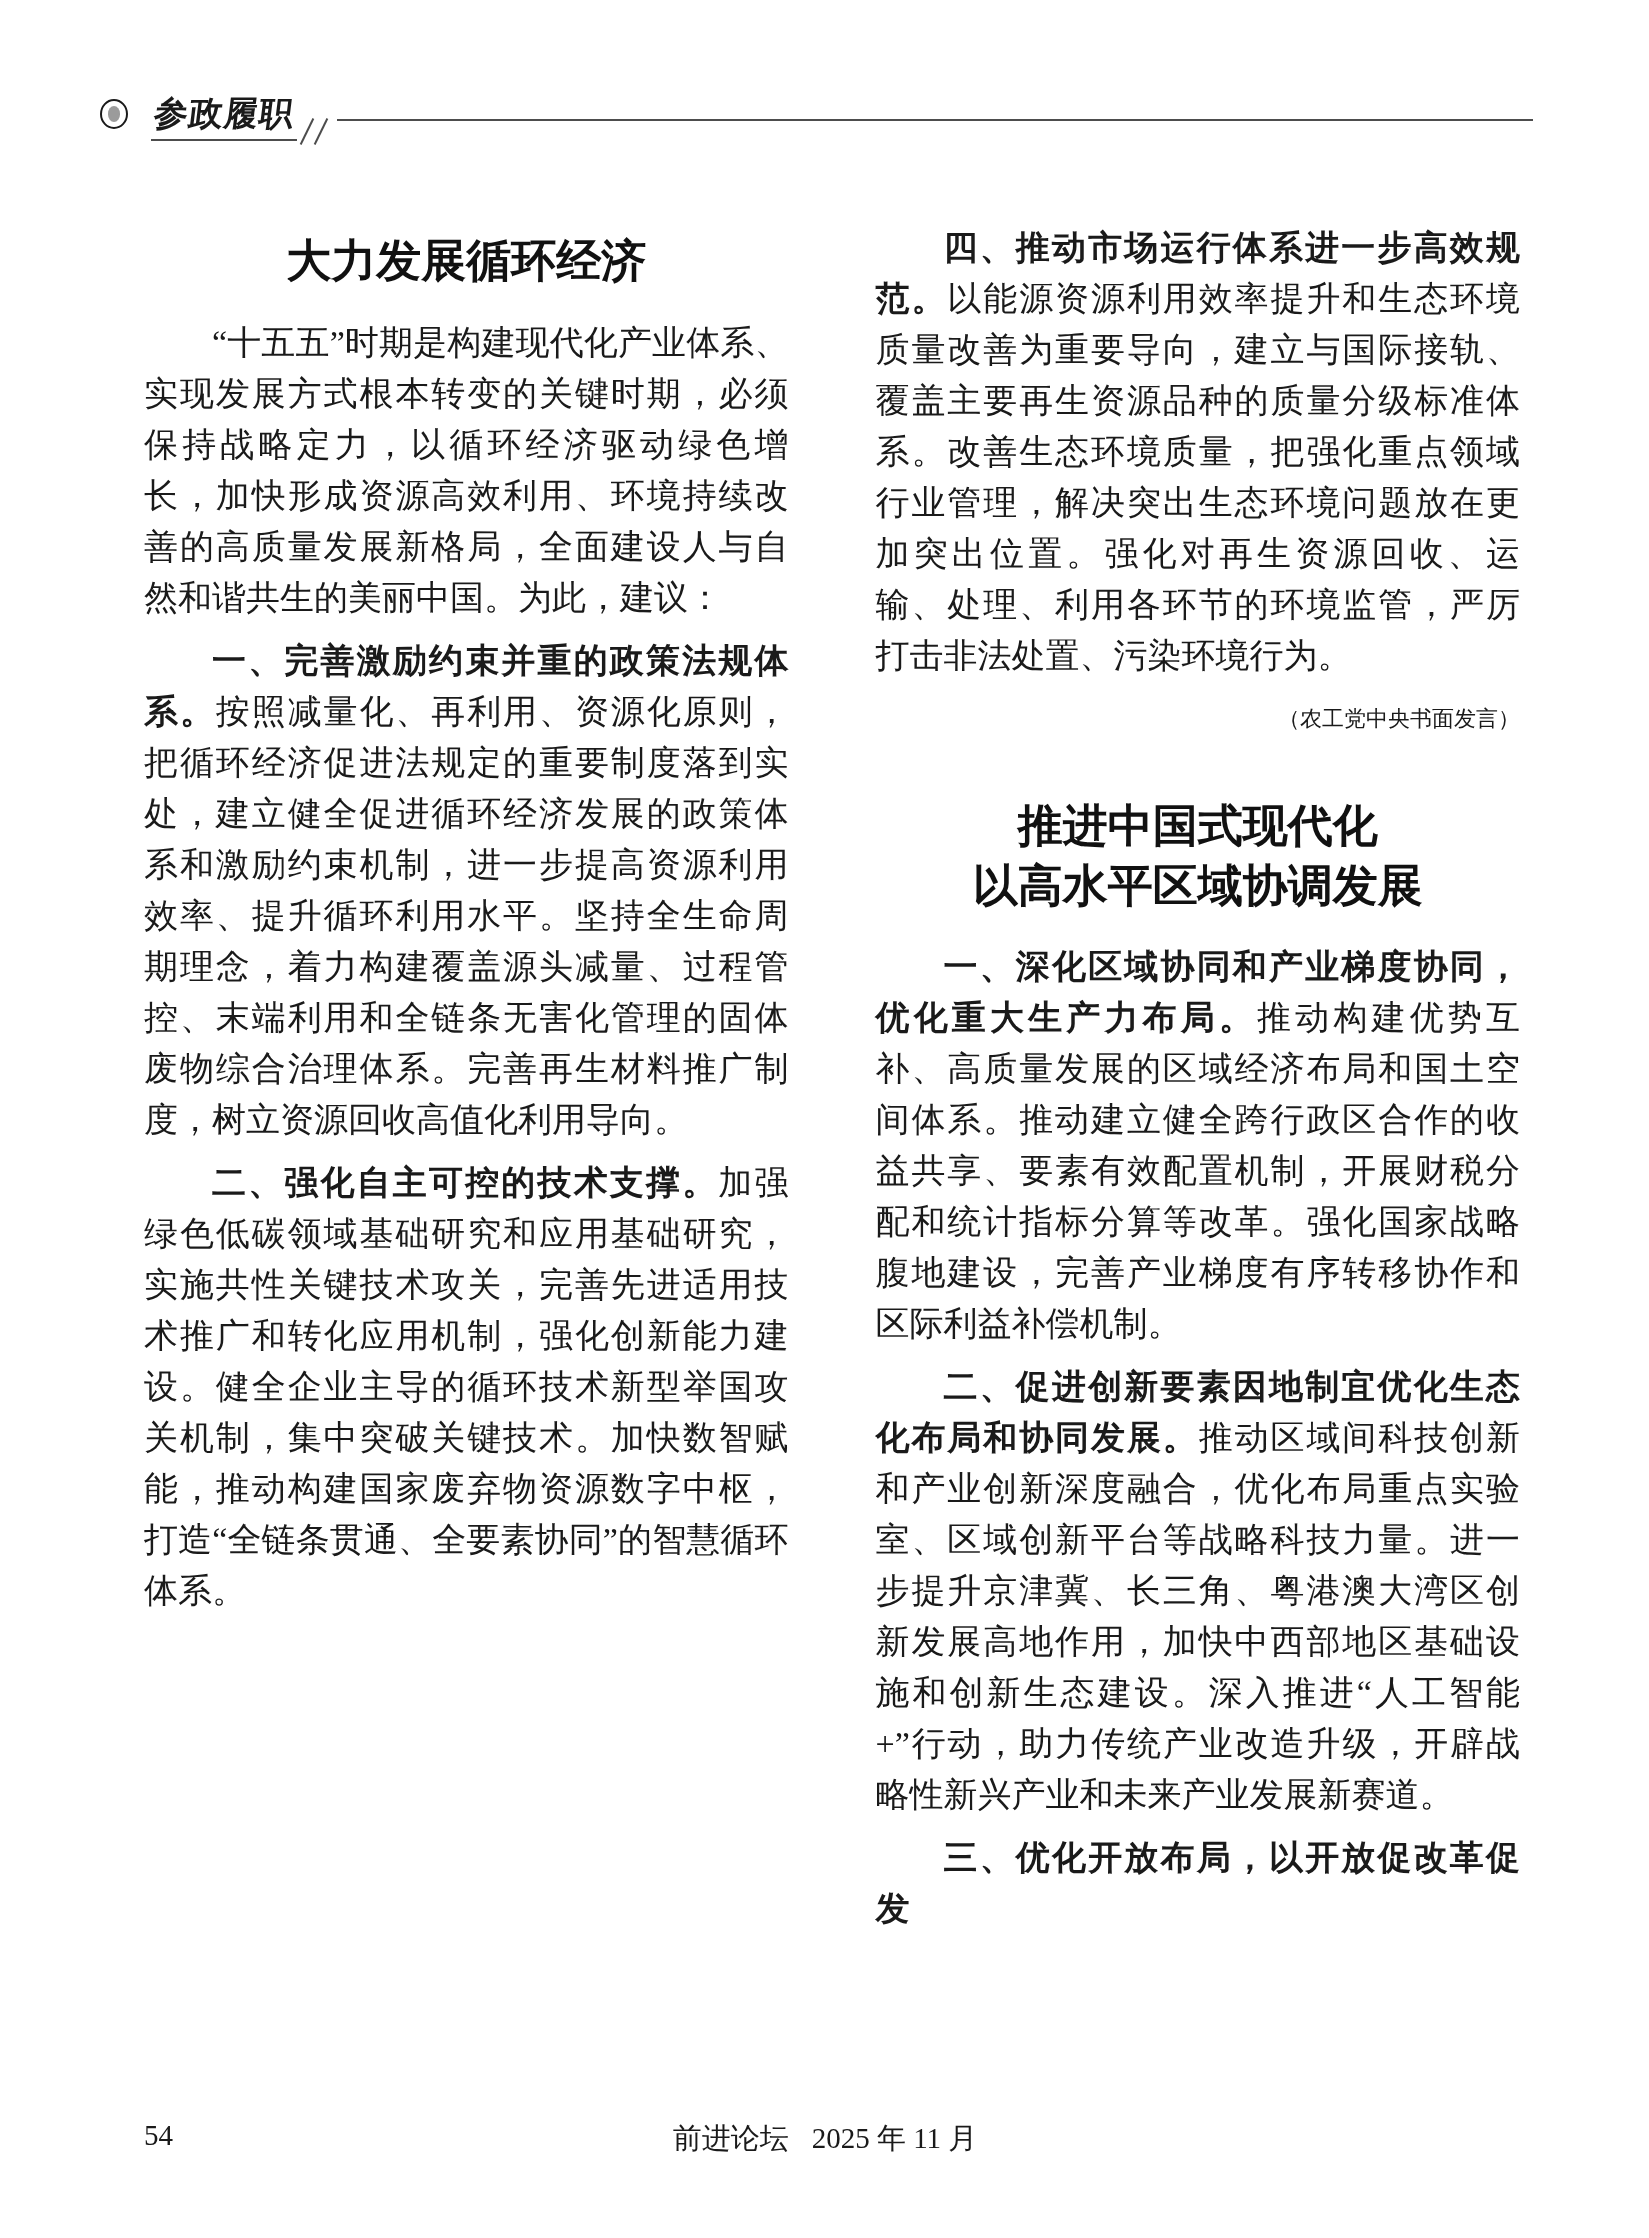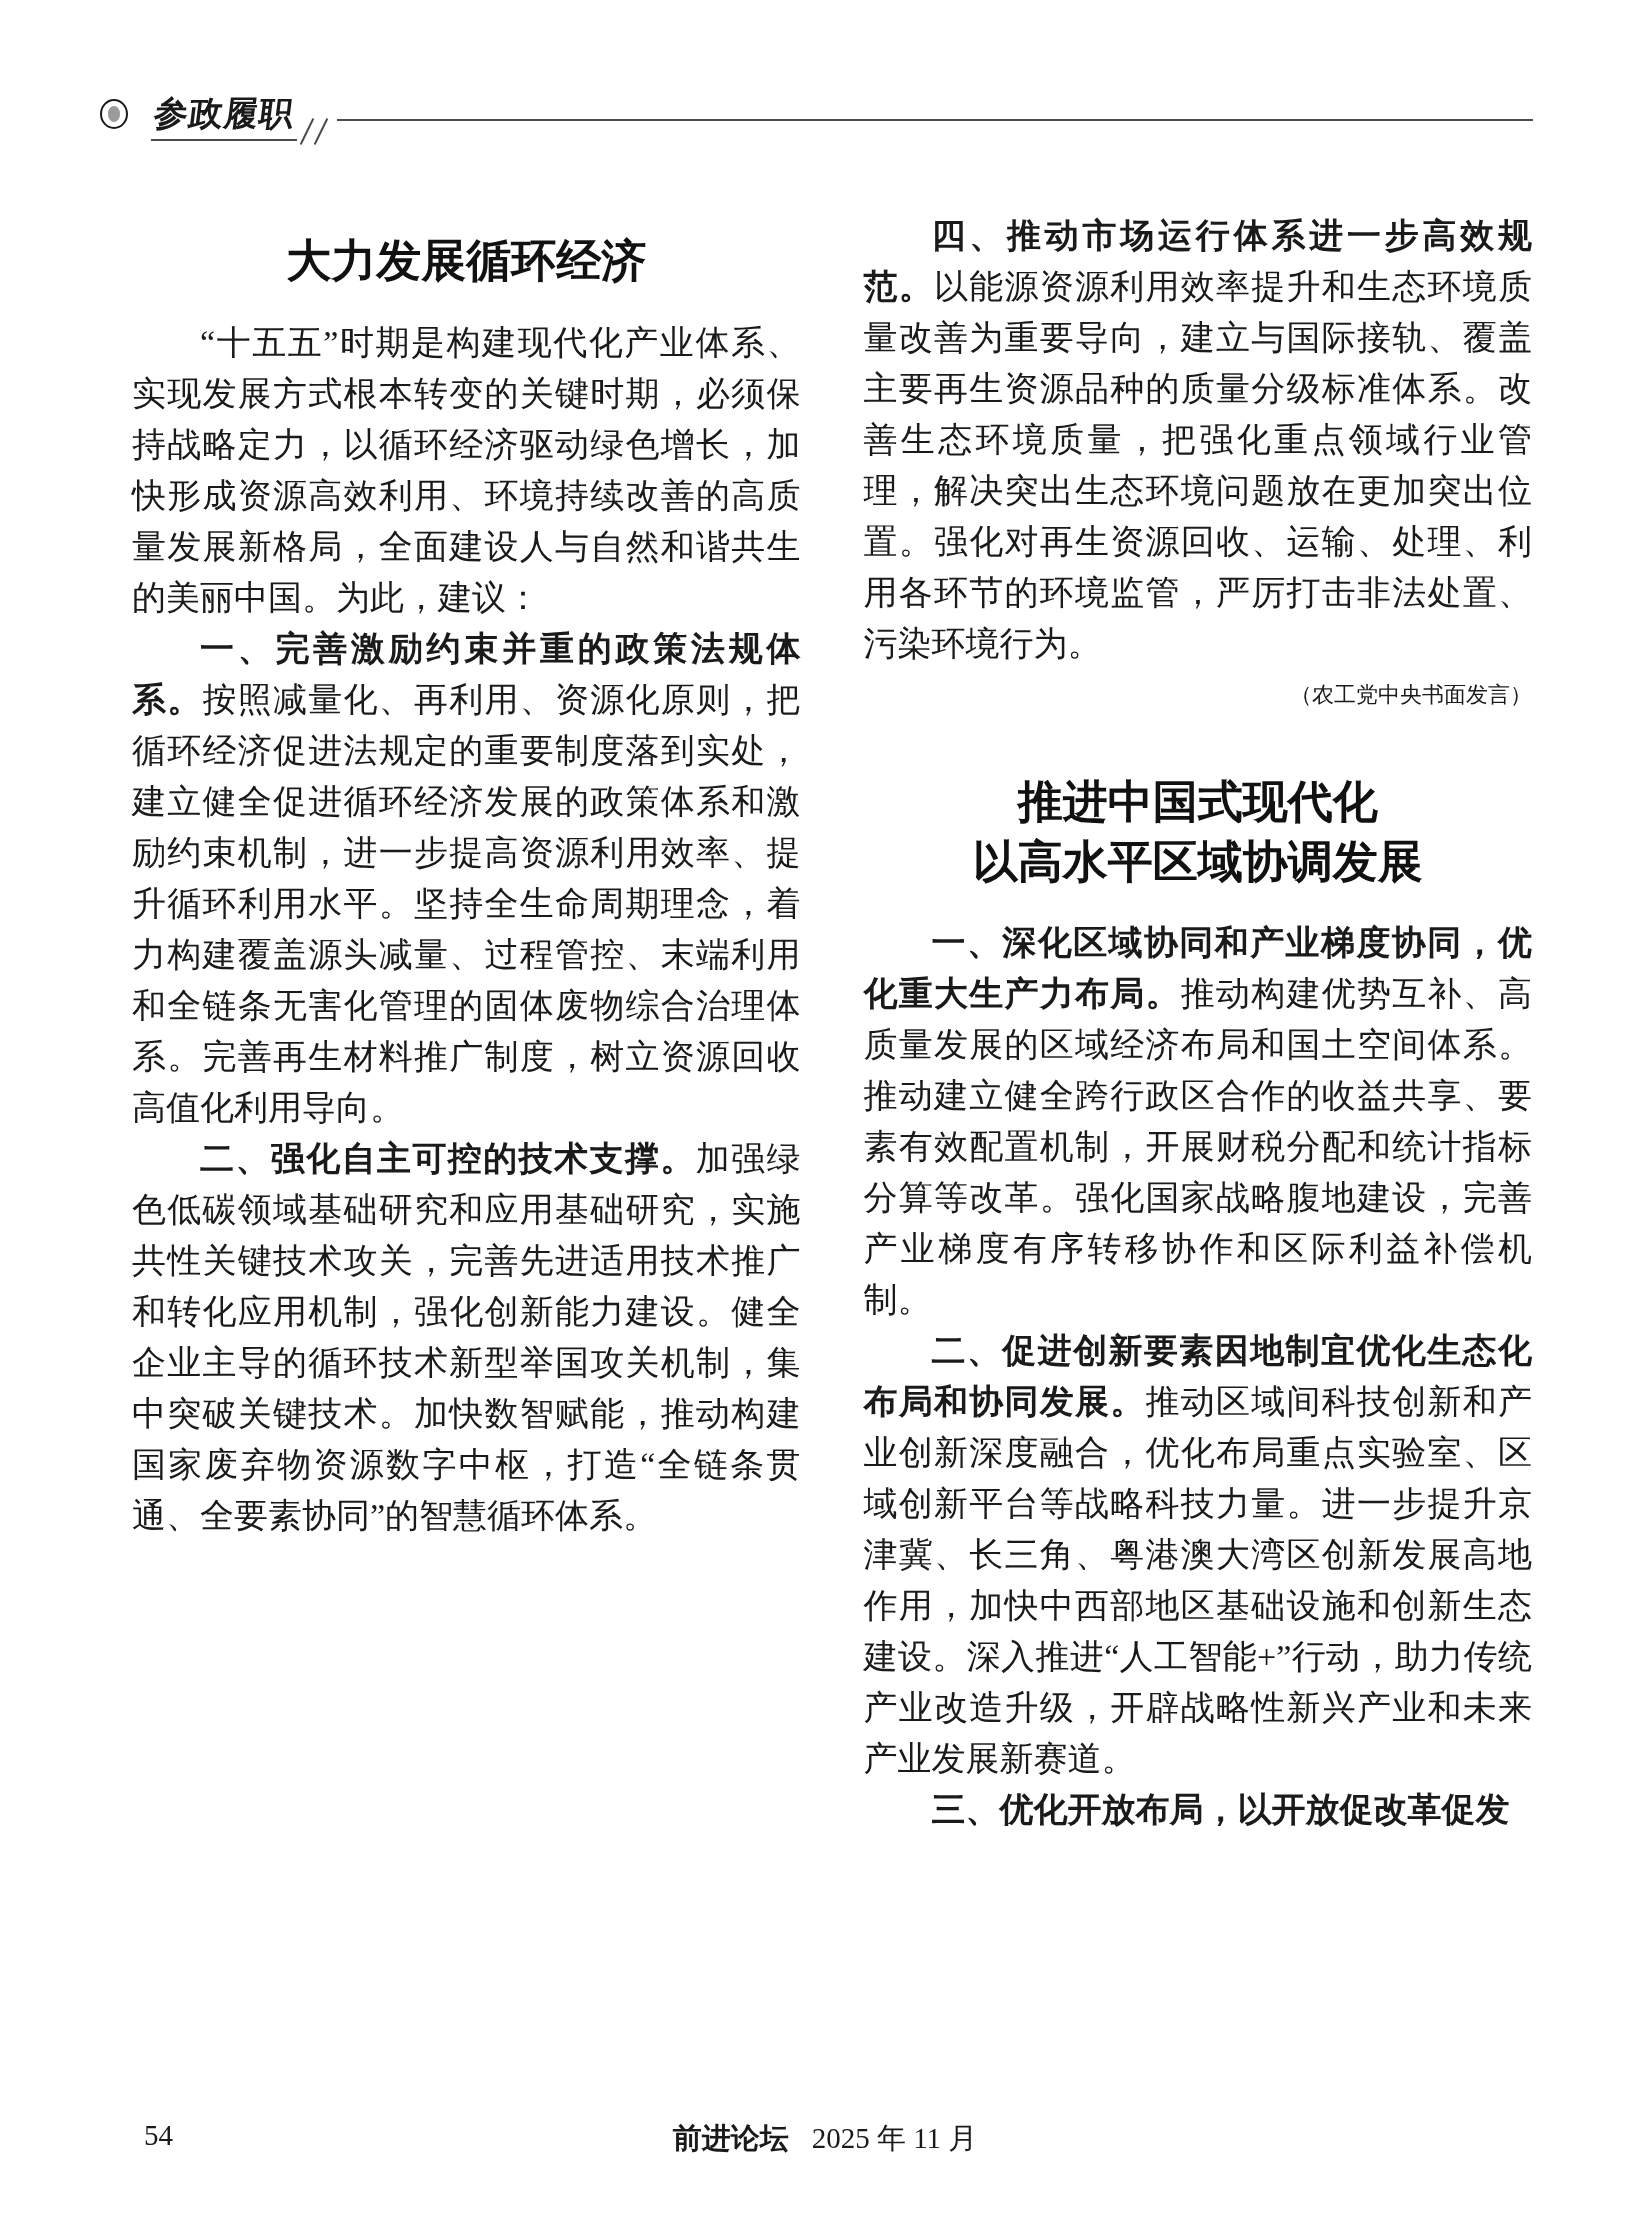--- a/index.html
+++ b/index.html
@@ -29,33 +29,33 @@
   .rule-high{position:absolute;left:337px;top:119px;width:1196px;height:2.1px;background:var(--rule);}
   .slash{position:absolute;width:2.1px;height:29px;background:var(--rule);transform:rotate(26deg);}
   .slash-1{left:306px;top:117px;}
   .slash-2{left:320px;top:117px;}
   
   .columns{
     position:absolute;top:210px;left:132px;width:1400px;
     display:flex;gap:63px;align-items:flex-start;
   }
   .col{width:676px;font-size:34px;line-height:51px;text-align:justify;text-justify:inter-character;}
-  .para{margin:0;text-indent:2em;word-break:break-all;overflow-wrap:anywhere;}
+  .para{margin:12px;text-indent:2em;word-break:break-all;overflow-wrap:anywhere;}
   .para strong{font-weight:bold;}
   .article-title{
     font-family:"Liberation Sans","DejaVu Sans",sans-serif;font-weight:bold;
     font-size:45px;line-height:60px;text-align:center;text-indent:0;color:#111;
   }
   .article-title.first{margin:21px 0 26px 0;}
   .article-title.later{margin:52px 0 25px 0;}
   .attribution{text-indent:0;text-align:right;font-size:22px;}
   
   .footer-pagenum{position:absolute;left:144px;top:2119px;font-size:29px;}
   .footer-center{position:absolute;left:0;right:0;top:2119px;text-align:center;font-size:29px;white-space:nowrap;}
-  .footer-journal{font-weight:bold;margin-right:23px;}
+  .footer-journal{font-weight:normal;margin-right:23px;}
 </style>
 </head>
 <body>
 
 <span class="bullet">
   <span class="bullet-dot"></span>
 </span>
 <div class="header-label">参政履职</div>
 <div class="rule-low"></div>
 <div class="slash slash-1"></div>

